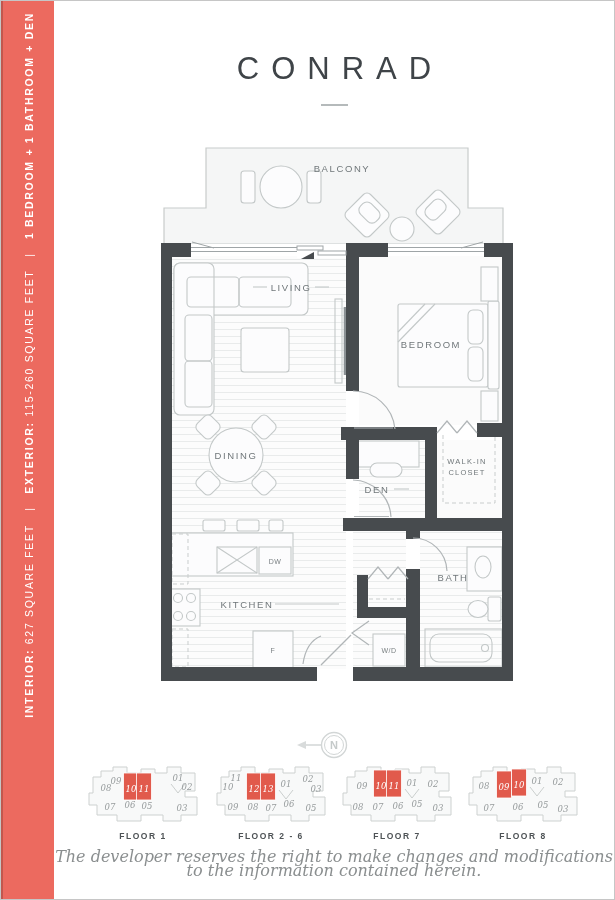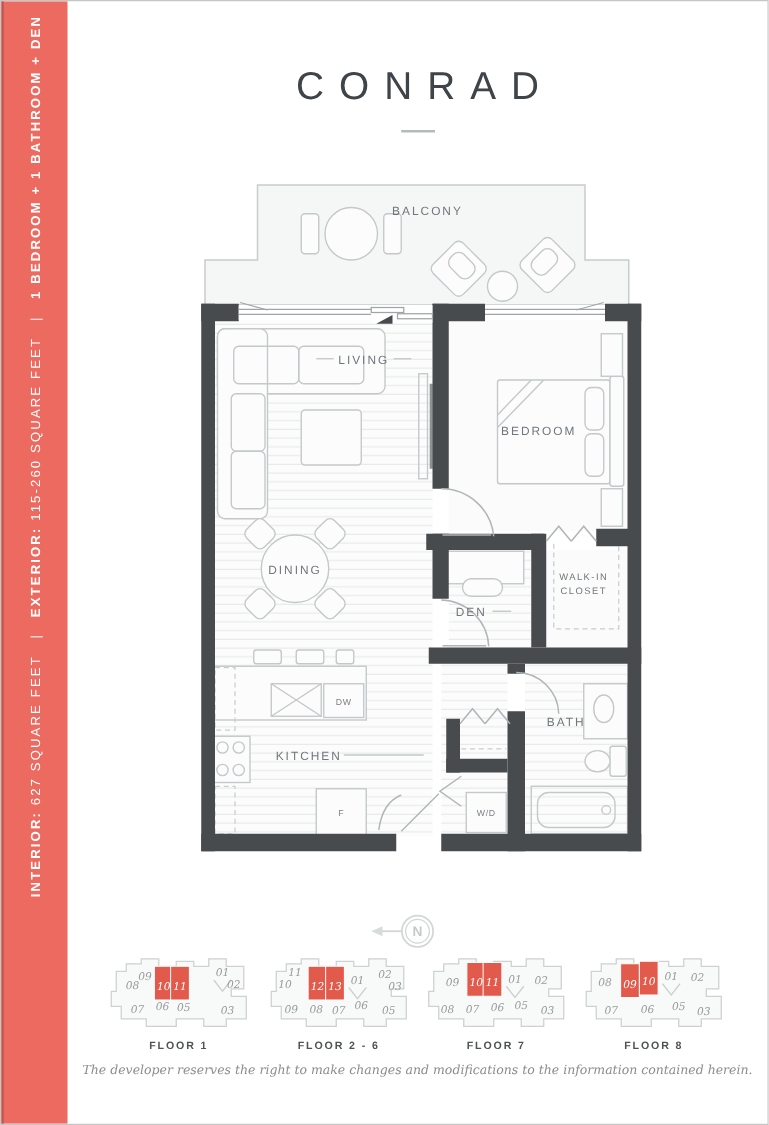--- a/index.html
+++ b/index.html
@@ -34,21 +34,21 @@
   .door{fill:none;stroke:#B0B5B7;stroke-width:1.2;}
   .win{stroke:#9FA5A7;stroke-width:1;}
   
   .kp-num{font-family:"DejaVu Serif",serif;font-style:italic;font-size:8.5px;
           fill:#969B9C;text-anchor:middle;}
   .kp-num.hl{fill:#ffffff;}
   .kp-label{font-family:"Liberation Sans",sans-serif;font-size:8.5px;font-weight:bold;
             letter-spacing:1.5px;fill:#4E5356;text-anchor:middle;}
   
   .disclaimer{position:absolute;left:53px;right:0;top:849px;text-align:center;
-              font-family:"DejaVu Serif",serif;font-style:italic;font-size:10px;
+              font-family:"DejaVu Serif",serif;font-style:italic;font-size:16px;
               line-height:14px;color:#8A8E8F;}
 </style>
 </head>
 <body>
 
 <div class="page">
 
   <div class="sidebar">
     <div class="sidebar-text">
       <span class="b">INTERIOR:</span><span> 627 SQUARE FEET</span><span class="pipe">|</span><span class="b">EXTERIOR:</span><span> 115-260 SQUARE FEET</span><span class="pipe">|</span><span class="b">1 BEDROOM + 1 BATHROOM + DEN</span>

